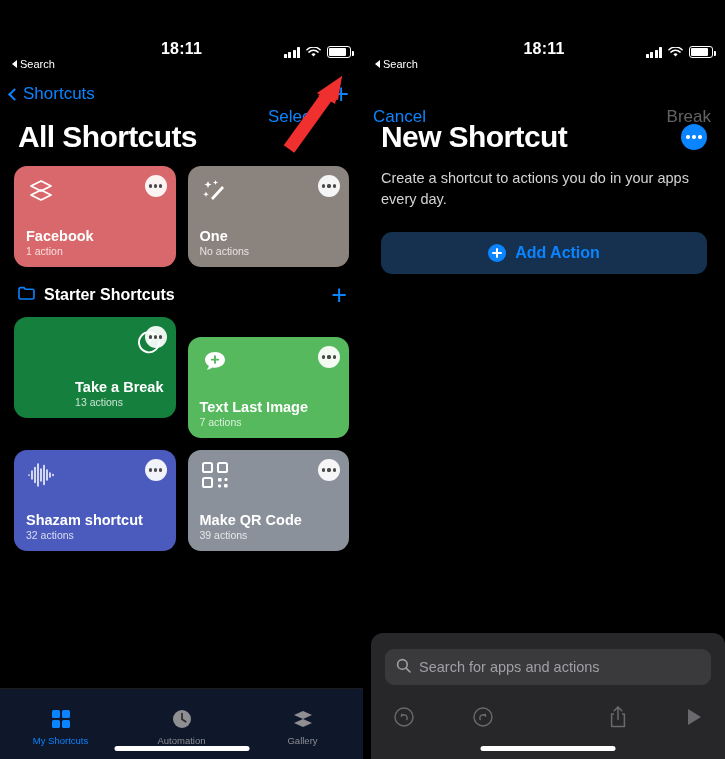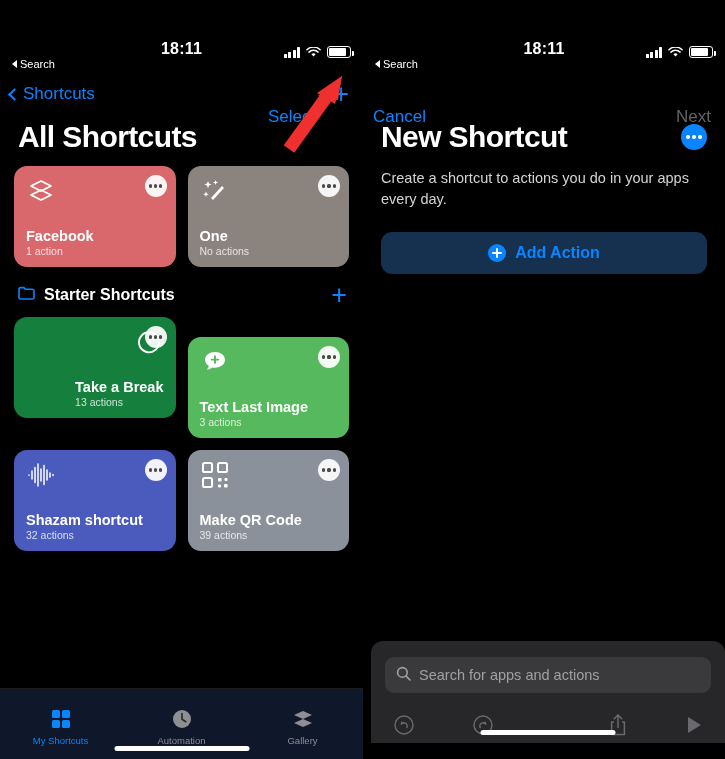--- a/index.html
+++ b/index.html
@@ -139,21 +139,21 @@
     width:18px;height:18px;border-radius:50%;background:#0a84ff;position:relative;
   }
   .add-action .plus-circ::before,.add-action .plus-circ::after{
     content:"";position:absolute;background:#fff;border-radius:1px;
   }
   .add-action .plus-circ::before{left:4px;top:8px;width:10px;height:2px;}
   .add-action .plus-circ::after{left:8px;top:4px;width:2px;height:10px;}
   .add-action .lbl { color:#0a84ff; font-size:16px; font-weight:bold; }
 
   .search-panel {
-    position:absolute; left:8px; right:0; bottom:16px; height:102px;
+    position:absolute; left:8px; right:0; bottom:0; height:126px;
     background:#272729; border-radius:12px 12px 0 0;
   }
   .search-box {
     margin:16px 14px 0 14px; height:36px; border-radius:9px; background:#3a3a3c;
     display:flex; align-items:center; gap:8px; padding:0 11px; cursor:text;
   }
   .search-box .ph { color:#a0a0a5; font-size:14.5px; }
   .tool-row {
     position:absolute; left:0; right:0; top:66px; height:40px;
     display:flex; align-items:center; padding:0 22px;
@@ -291,21 +291,21 @@
               <path d="M15 9.3v6.6M11.7 12.6h6.6" stroke="#56b95d" stroke-width="1.9" stroke-linecap="round"></path>
             </svg>
         </div>
         <div class="dots">
             <i></i>
             <i></i>
             <i></i>
           </div>
         <div class="cbot">
           <div class="cname">Text Last Image</div>
-          <div class="csub">3 actions</div>
+          <div class="csub">7 actions</div>
         </div>
       </div>
 
       <div class="card" id="card4" style="background: rgb(74, 91, 189);">
         <div class="glyph">
           <svg width="30" height="30" viewBox="0 0 30 30" stroke="#fff" stroke-width="1.5" stroke-linecap="round">
             <path d="M3 15v0.2M6 11v8M9 7.5v15M12 4v22M15 9v12M18 5.5v19M21 10v10M24 13v4M27 14.5v1"></path>
           </svg>
         </div>
         <div class="dots">
@@ -408,21 +408,21 @@
             </svg>
         </span>
         <span class="batt">
             <i></i>
           </span>
       </div>
     </div>
 
     <div class="navbar">
       <span class="nav-act">Cancel</span>
-      <span class="nav-act dim">Next</span>
+      <span class="nav-act dim">Break</span>
     </div>
 
     <div class="title-row">
       <div class="page-title">New Shortcut</div>
       <div class="dots-blue">
           <i></i>
           <i></i>
           <i></i>
         </div>
     </div>

